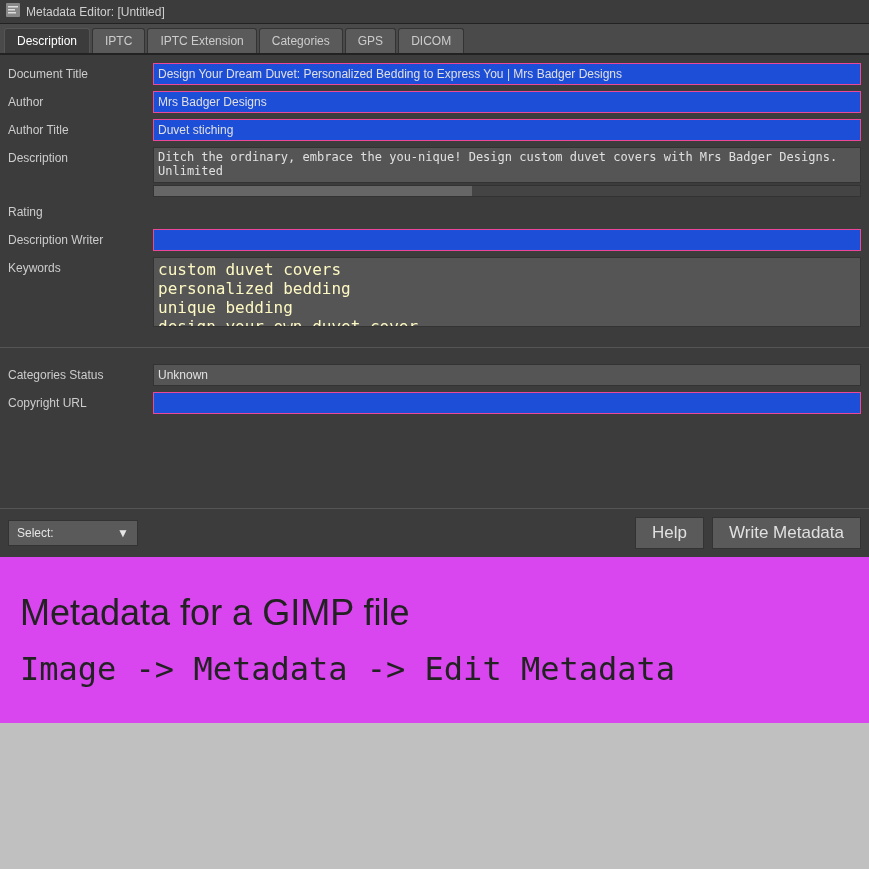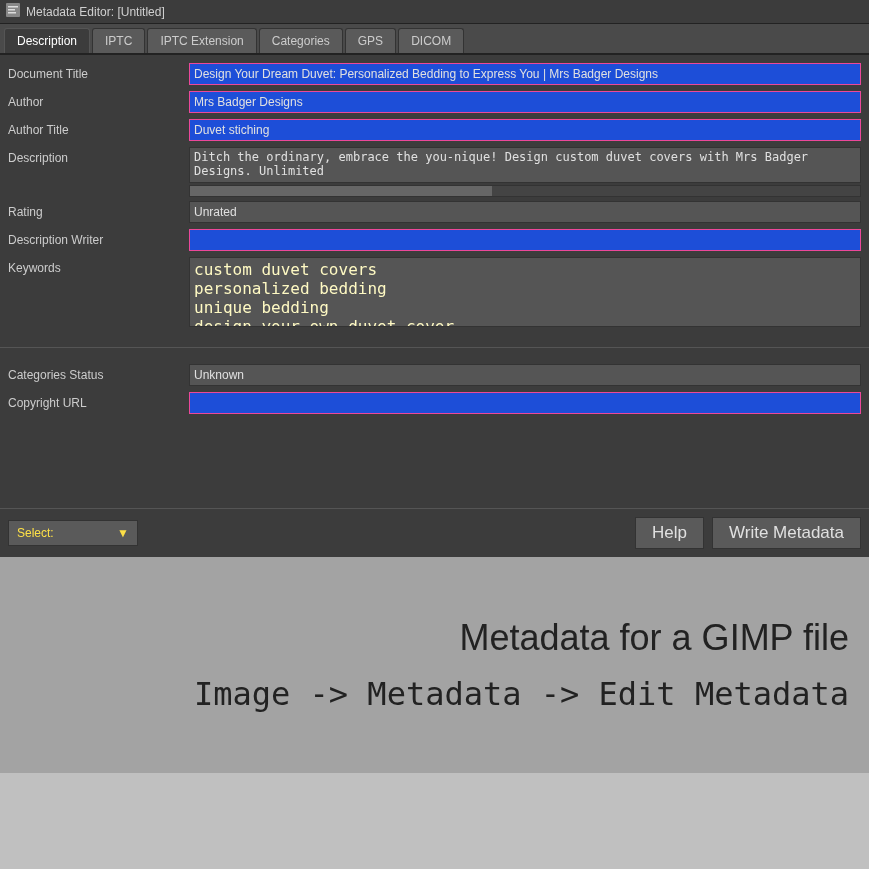--- a/index.html
+++ b/index.html
@@ -56,21 +56,20 @@
     .form-area {
       background: #3c3c3c;
       padding: 8px 8px;
     }
 
     .field-row {
       display: flex;
       align-items: flex-start;
       margin-bottom: 4px;
       min-height: 24px;
-      gap: 36px;
     }
 
     .field-label {
       width: 145px;
       min-width: 145px;
       color: #ccc;
       font-size: 12px;
       padding-top: 4px;
       padding-right: 8px;
     }
@@ -162,23 +161,23 @@
       background: #5a5a5a;
       border: 1px solid #333;
       color: #e0e0e0;
       font-size: 17px;
       padding: 5px 16px;
       cursor: pointer;
     }
 
     
     .info-section {
-      background: #a3a3a3;
-      padding: 60px 20px;
-      text-align: right;
+      background: #d946ef;
+      padding: 35px 20px;
+      text-align: left;
     }
     .info-title {
       font-size: 36px;
       color: #222;
       font-weight: normal;
       margin-bottom: 16px;
     }
     .info-subtitle {
       font-size: 32px;
       color: #222;
@@ -186,21 +185,21 @@
       font-family: monospace;
     }
 
     .select-wrapper {
       display: flex;
       align-items: center;
     }
     .dropdown-btn {
       background: #5a5a5a;
       border: 1px solid #333;
-      color: #fde047;
+      color: #e5e5e5;
       padding: 5px 8px;
       cursor: pointer;
       font-size: 12px;
       display: flex;
       align-items: center;
       gap: 4px;
       min-width: 130px;
       justify-content: space-between;
     }
   </style>
@@ -252,28 +251,20 @@
       <div class="description-area">
         <textarea class="description-textarea" rows="2" style="">Ditch the ordinary, embrace the you-nique! Design custom duvet covers with Mrs Badger Designs. Unlimited</textarea>
         <div class="progress-bar-container">
           <div class="progress-bar-fill"></div>
         </div>
       </div>
     </div>
 
     <div class="field-row">
       <span class="field-label">Rating</span>
-      <select class="select-input">
-        <option>Unrated</option>
-        <option>1</option>
-        <option>2</option>
-        <option>3</option>
-        <option>4</option>
-        <option>5</option>
-      </select>
     </div>
 
     <div class="field-row">
       <span class="field-label">Description Writer</span>
       <input type="text" class="field-input" style="">
     </div>
 
     <div class="field-row">
       <span class="field-label">Keywords</span>
       <textarea class="keywords-area" style="">custom duvet covers

